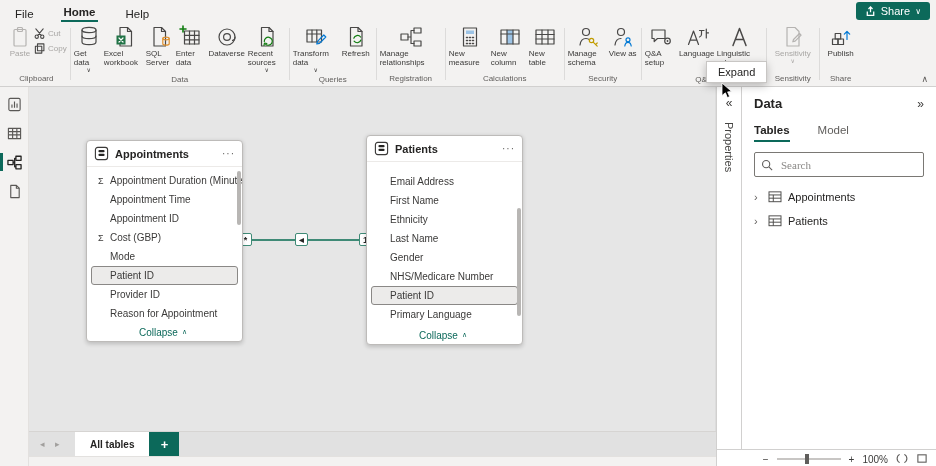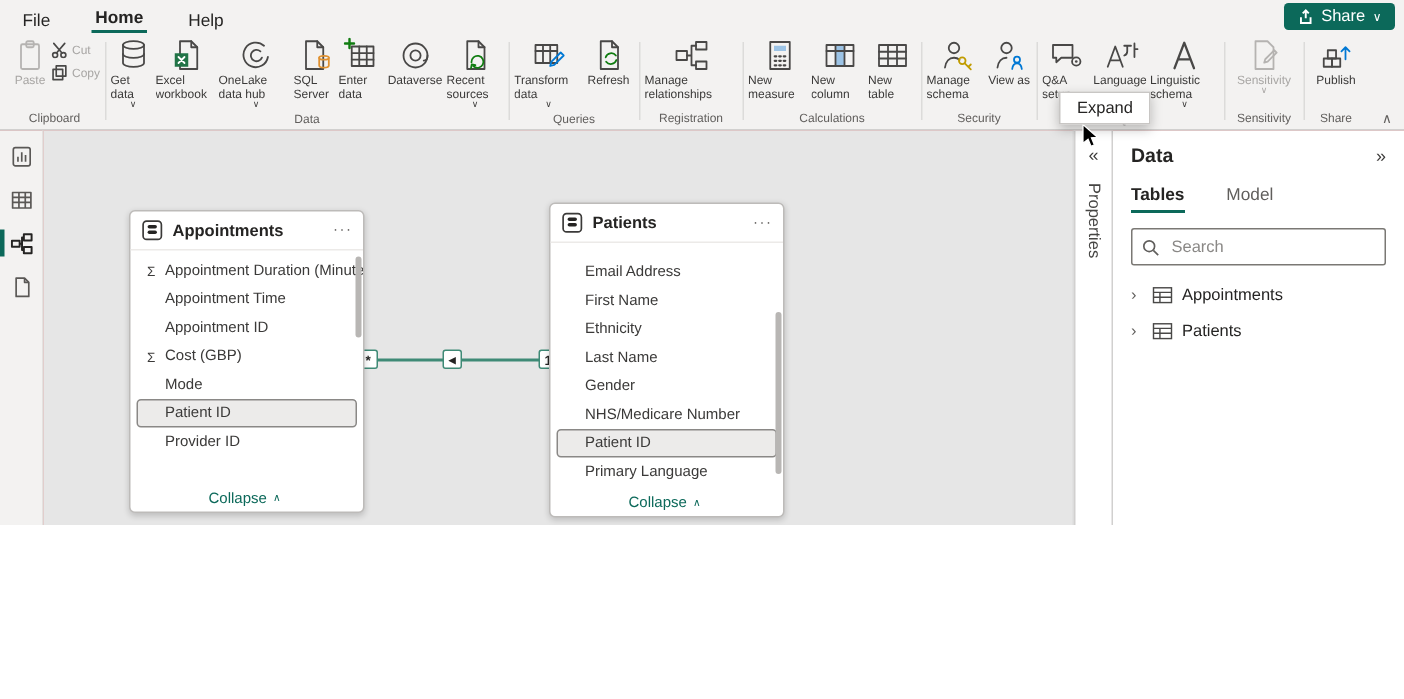--- a/index.html
+++ b/index.html
@@ -1,16 +1,16 @@
 <!DOCTYPE html>
 <html><head>
 <meta charset="utf-8">
 <style>
   html,body{margin:0;padding:0;background:#fff;}
-  .app{position:relative;width:936px;height:350px;overflow:hidden;background:#b91c1c;
+  .app{position:relative;width:936px;height:466px;overflow:hidden;background:#8b5cf6;
        font-family:"Liberation Sans",sans-serif;color:#252423;-webkit-font-smoothing:antialiased;}
 
   
   .titlebar{height:22px;background:#f3f2f1;display:flex;align-items:flex-end;position:relative;}
   .rtab{font-size:11.5px;color:#252423;margin:0 12px;padding:3px 3px 2px;cursor:default;}
   .rtab.active{font-weight:700;border-bottom:2.5px solid #0c695a;}
   .share-btn{position:absolute;right:6px;top:2px;height:18px;background:#0c695a;color:#fff;
     font-size:11px;border-radius:3px;padding:0 9px;display:flex;align-items:center;gap:5px;}
   .share-btn svg{width:11px;height:11px;stroke:#fff;fill:none;stroke-width:1.4;}
   .share-chev{font-size:8px;}
@@ -89,21 +89,21 @@
   .dp-head{display:flex;justify-content:space-between;align-items:center;}
   .dp-title{font-size:13px;font-weight:700;color:#252423;}
   .dp-expand{font-size:12px;color:#3b3a39;}
   .dp-tabs{display:flex;gap:28px;margin-top:13px;}
   .dp-tab{font-size:11.5px;color:#605e5c;padding-bottom:4px;cursor:default;}
   .dp-tab.active{color:#252423;font-weight:700;border-bottom:2.5px solid #0c695a;}
   .search{margin-top:10px;height:23px;border:1px solid #7a7874;border-radius:2px;display:flex;
     align-items:center;padding:0 6px;gap:6px;background:#fff;}
   .search svg{width:12px;height:12px;stroke:#605e5c;fill:none;stroke-width:1.3;flex:none;}
   .search input{border:none;outline:none;flex:1;min-width:0;font-size:11px;color:#252423;
-    font-family:Liberation Sans, sans-serif;}
+    font-family:Liberation Serif, serif;}
   .search input::placeholder{color:#8a8886;}
   .tree{margin-top:8px;}
   .tree-row{height:24px;display:flex;align-items:center;gap:6px;font-size:11px;color:#252423;}
   .tchev{color:#605e5c;font-size:11px;width:8px;}
   .tree-row svg{width:14px;height:12px;stroke:#494847;fill:none;stroke-width:1.1;flex:none;}
 
   .zoombar{height:18px;flex:none;border-top:1px solid #d1d0cf;border-left:1px solid #d1d0cf;
     background:#fff;display:flex;align-items:center;justify-content:flex-end;gap:8px;
     padding:0 8px;font-size:10px;color:#3b3a39;}
   .slider-track{width:64px;height:2px;background:#c8c6c4;position:relative;}
@@ -179,28 +179,20 @@
         </div>
         <div class="rbtn" style="width:42px">
           <svg class="ric" viewBox="0 0 24 24">
               <path d="M7 2.5h7.5l4 4V21H7z"></path>
               <path d="M14.5 2.5v4h4"></path>
               <rect x="3.5" y="10.5" width="9" height="9" fill="#217346" stroke="none"></rect>
               <path d="M6 13l4 4m0-4l-4 4" stroke="#fff"></path>
             </svg>
           <span>Excel workbook</span>
         </div>
-        <div class="rbtn" style="width:50px">
-          <svg class="ric" viewBox="0 0 24 24">
-              <path d="M17 5.5A8.2 8.2 0 1 0 19.6 13"></path>
-              <path d="M14.6 9.2a3.8 3.8 0 1 0 1 4.2"></path>
-            </svg>
-          <span>OneLake data hub</span>
-            <span class="ddc">∨</span>
-        </div>
         <div class="rbtn" style="width:30px">
           <svg class="ric" viewBox="0 0 24 24">
               <path d="M5 2.5h7.5l4 4V21H5z"></path>
               <path d="M12.5 2.5v4h4"></path>
               <ellipse cx="17" cy="13.5" rx="3.2" ry="1.3" stroke="#e0912f"></ellipse>
               <path d="M13.8 13.5v5.2c0 .8 1.4 1.4 3.2 1.4s3.2-.6 3.2-1.4v-5.2" stroke="#e0912f"></path>
             </svg>
           <span>SQL Server</span>
         </div>
         <div class="rbtn" style="width:30px">
@@ -476,20 +468,24 @@
               <div class="frow selected">
                 <span class="sigma">Σ</span>
                 <span>Patient ID</span>
               </div>
 
               <div class="frow">
                 <span class="sigma">Σ</span>
                 <span>Provider ID</span>
               </div>
 
+              <div class="frow">
+                <span class="sigma">Σ</span>
+                <span>Reason for Appointment</span>
+              </div>
 
             </div>
           <div class="collapse">
             <span>Collapse</span>
               <span class="caret">∧</span>
           </div>
           <div class="cscroll" style="top:30px;height:54px"></div>
         </div>
 
         <div class="card" style="left:337px;top:48px;height:208px">

